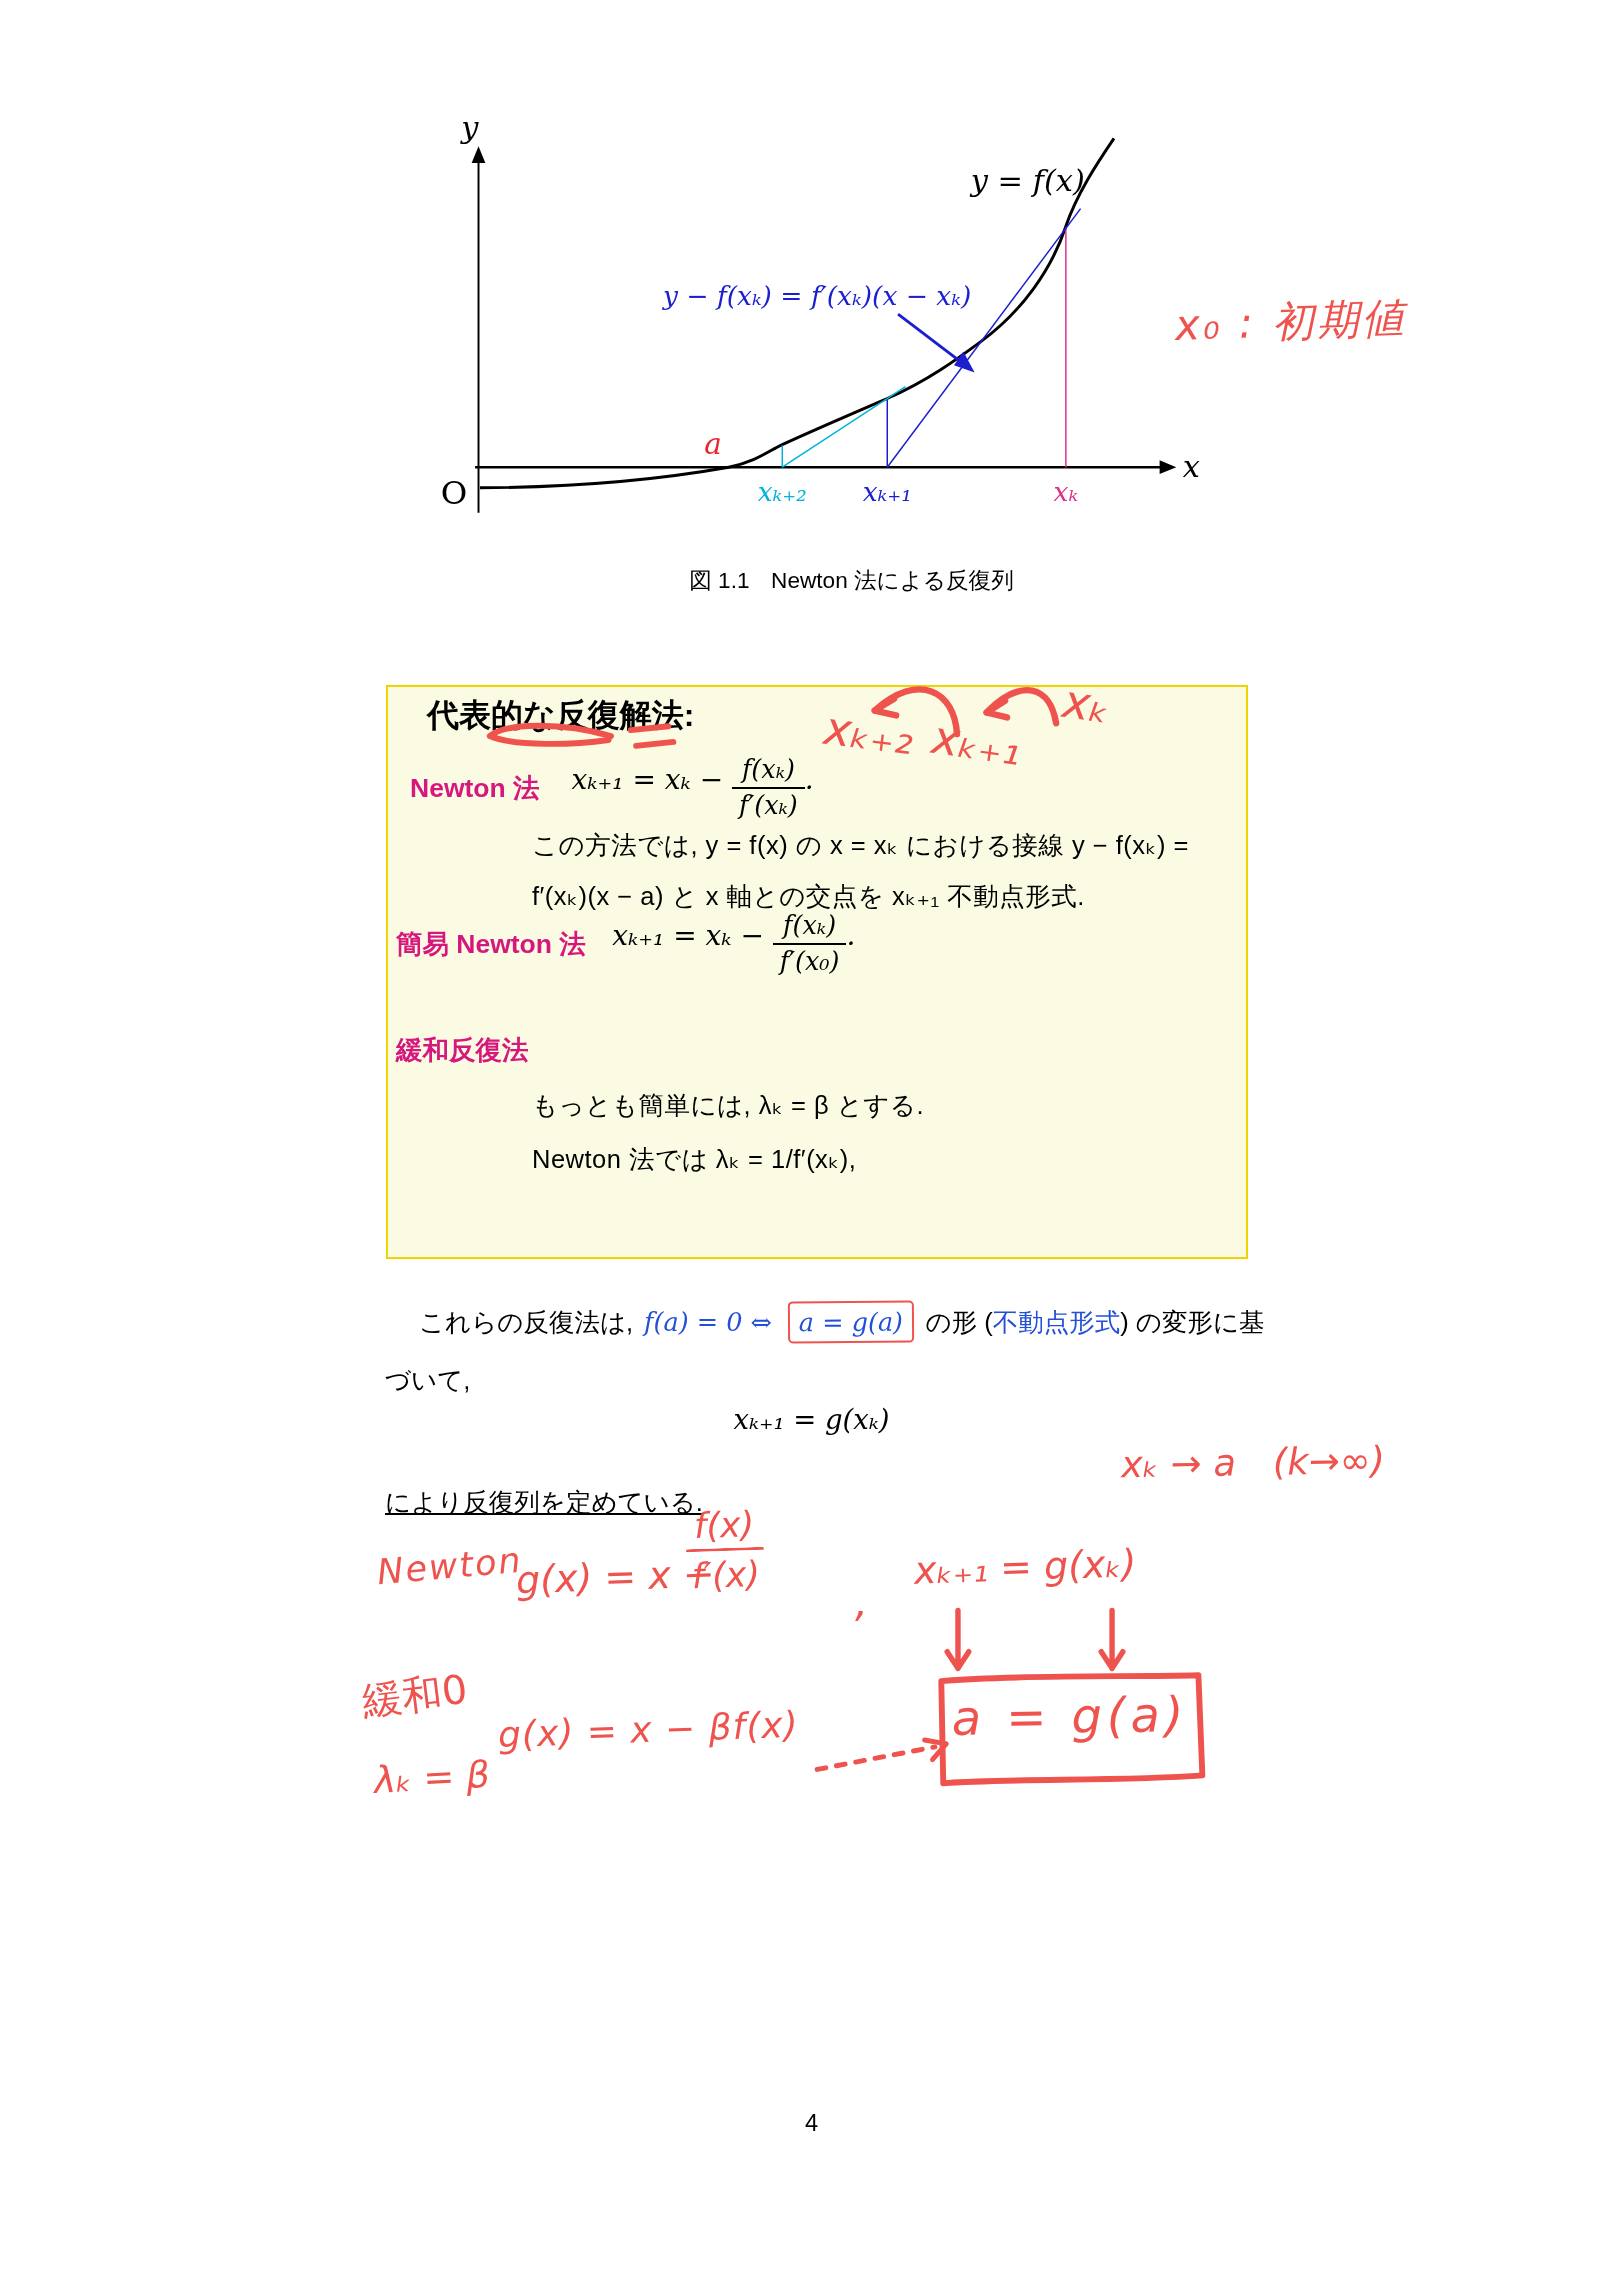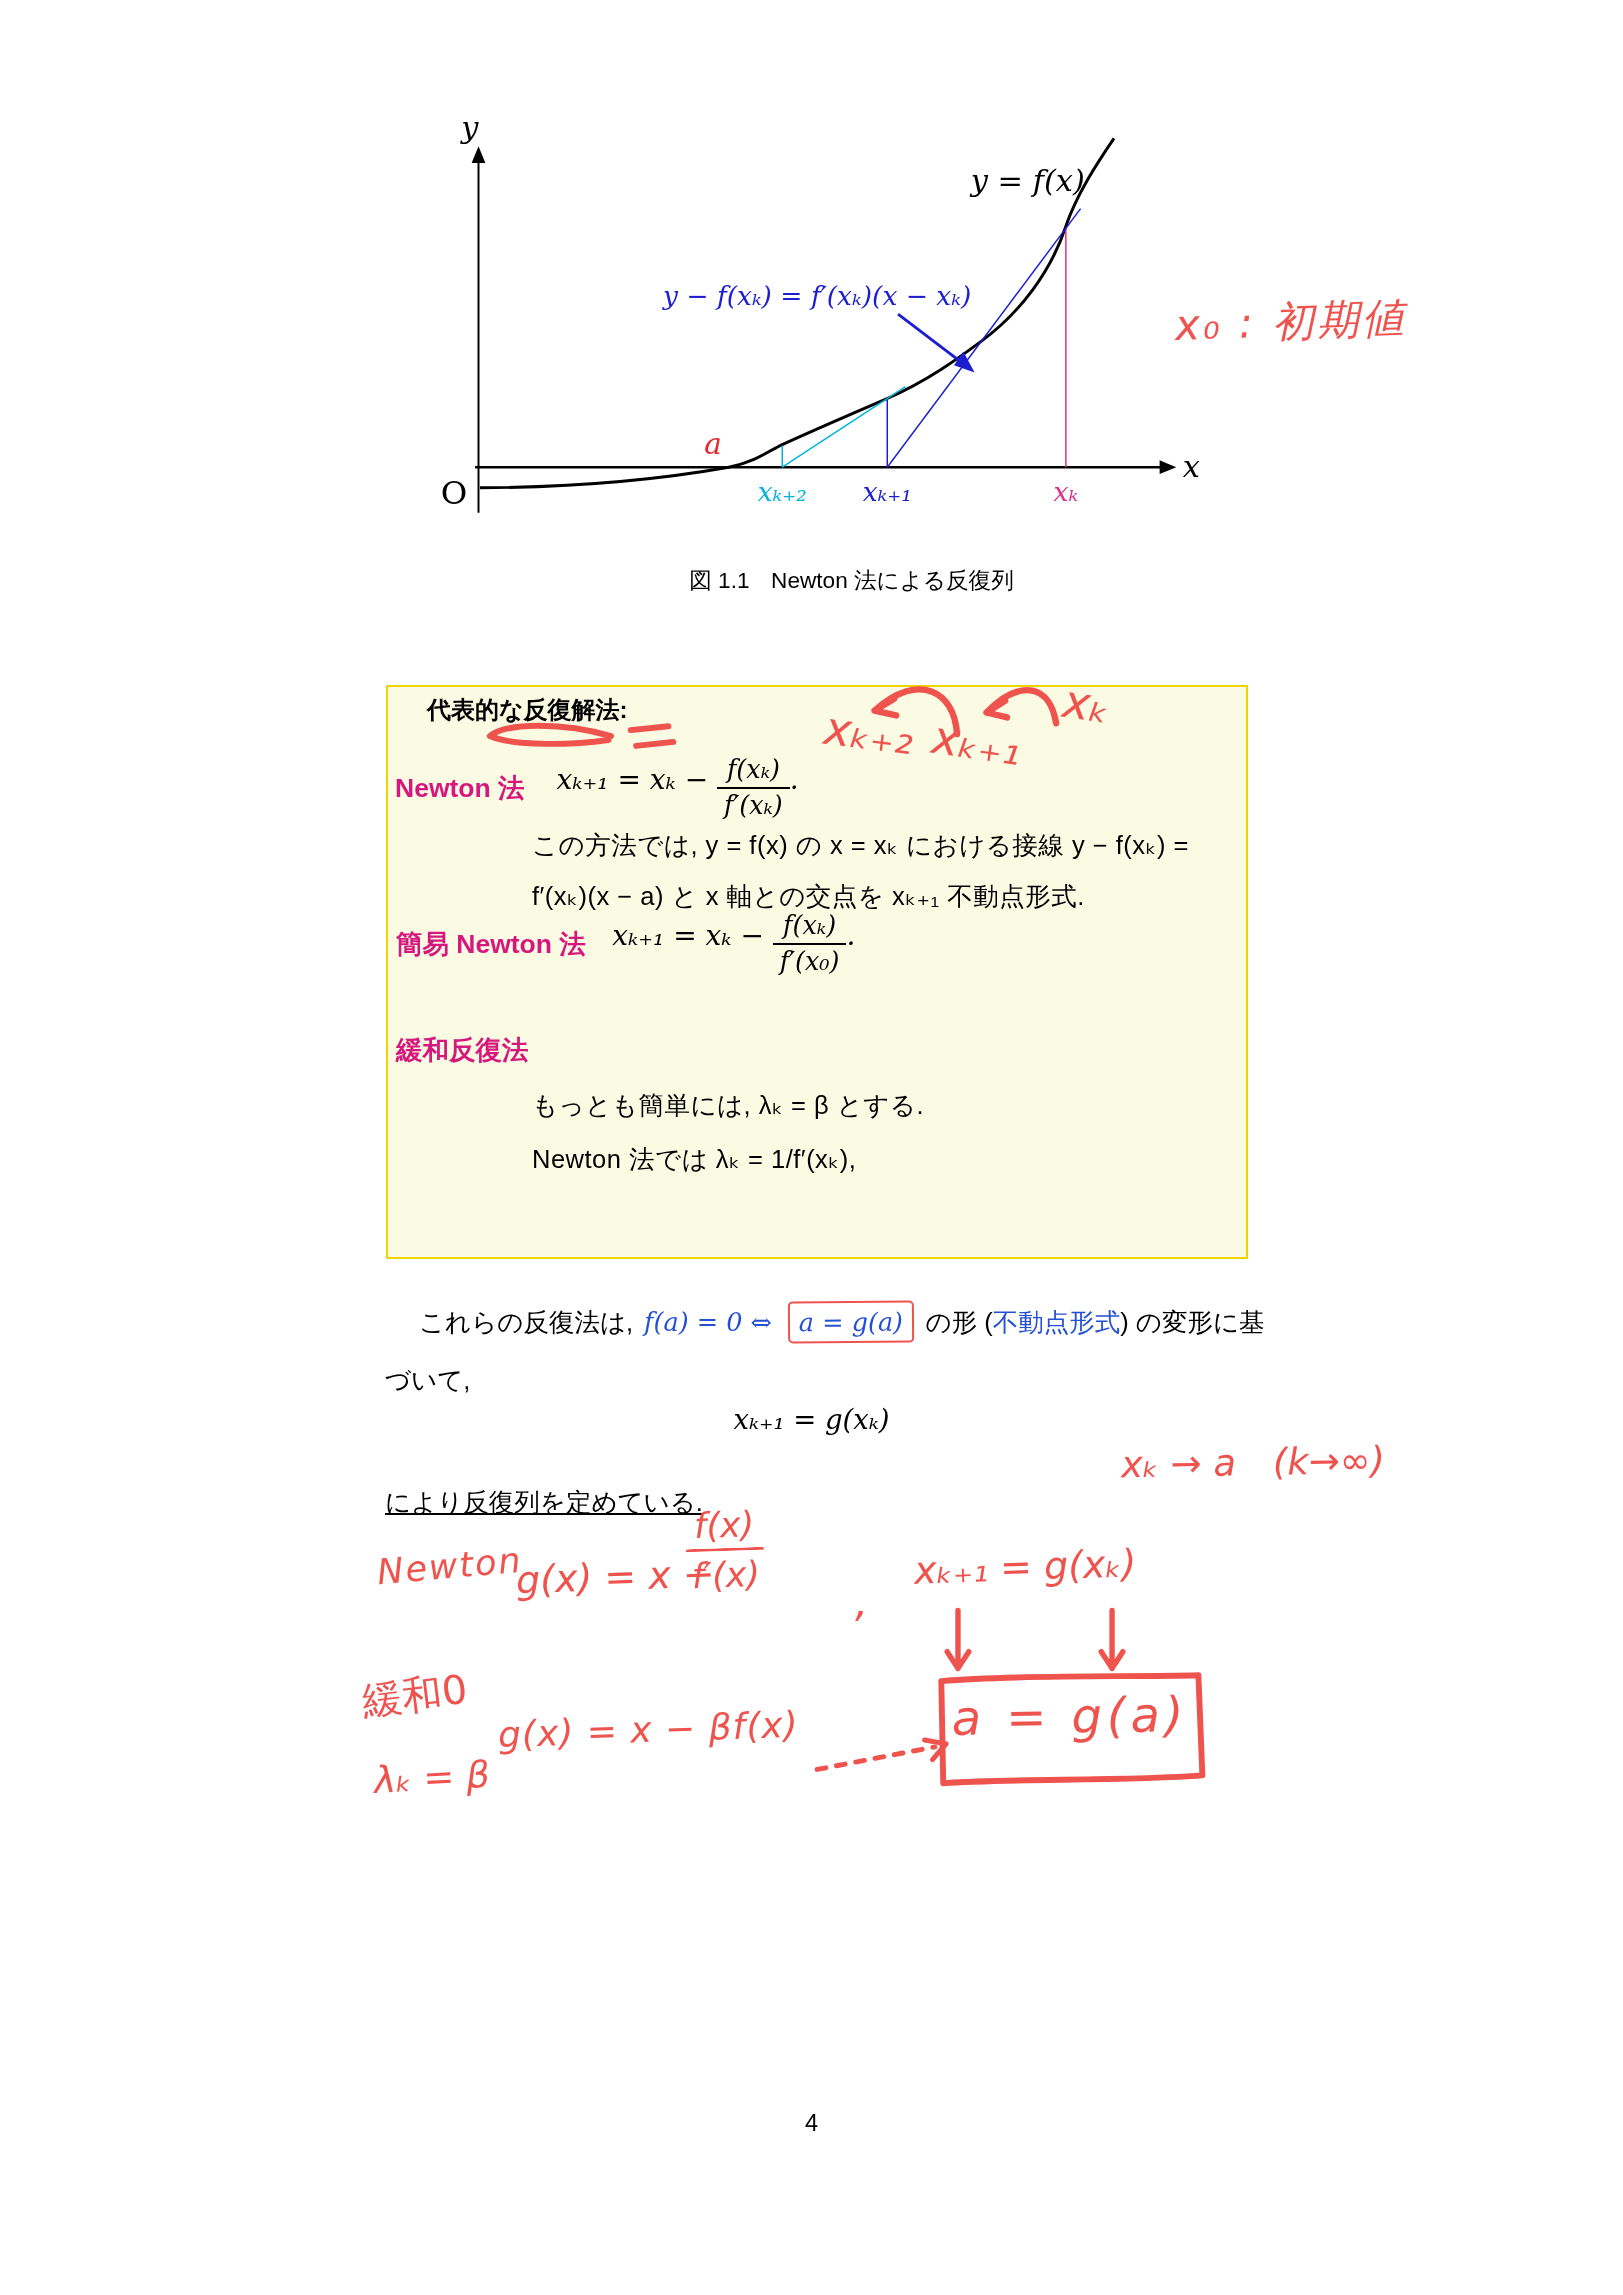--- a/index.html
+++ b/index.html
@@ -76,23 +76,23 @@
   </svg>
 
   <div class="abs hand" style="left:1175px;top:294px;font-size:42px;transform:rotate(-2deg);letter-spacing:2.9px;">x₀ : 初期値</div>
 
   <div class="abs" style="left:0;top:565px;width:1623px;text-align:center;font-size:22.6px;margin-left:40px;">
     <span>図 1.1</span><span style="display:inline-block;width:21.6px;"></span><span>Newton 法による反復列</span>
   </div>
 
   <div class="abs" style="left:386px;top:685px;width:862px;height:574px;background:var(--box-bg);
               border:2px solid var(--box-border);box-sizing:border-box;">
-    <div class="abs jp" style="left:39px;top:6.9px;font-size:24px;font-weight:bold;">代表的な反復解法:</div>
+    <div class="abs jp" style="left:39px;top:6.9px;font-size:32px;font-weight:bold;">代表的な反復解法:</div>
 
-    <div class="method-row" style="left:7px;top:59px;height:83px;gap:32px;">
+    <div class="method-row" style="left:22px;top:59px;height:83px;gap:32px;">
       <span class="magenta jp" style="font-size:26.5px;">Newton 法</span>
       <span class="formula math">
         <span>xₖ₊₁ = xₖ −</span>
         <span class="frac" style="font-size:25.5px;">
           <span class="num">f(xₖ)</span>
           <span class="den">f′(xₖ)</span>
         </span><span>.</span>
       </span>
     </div>
     <div class="desc jp" style="left:144px;top:141px;">この方法では,  y = f(x) の x = xₖ における接線 y − f(xₖ) =</div>

